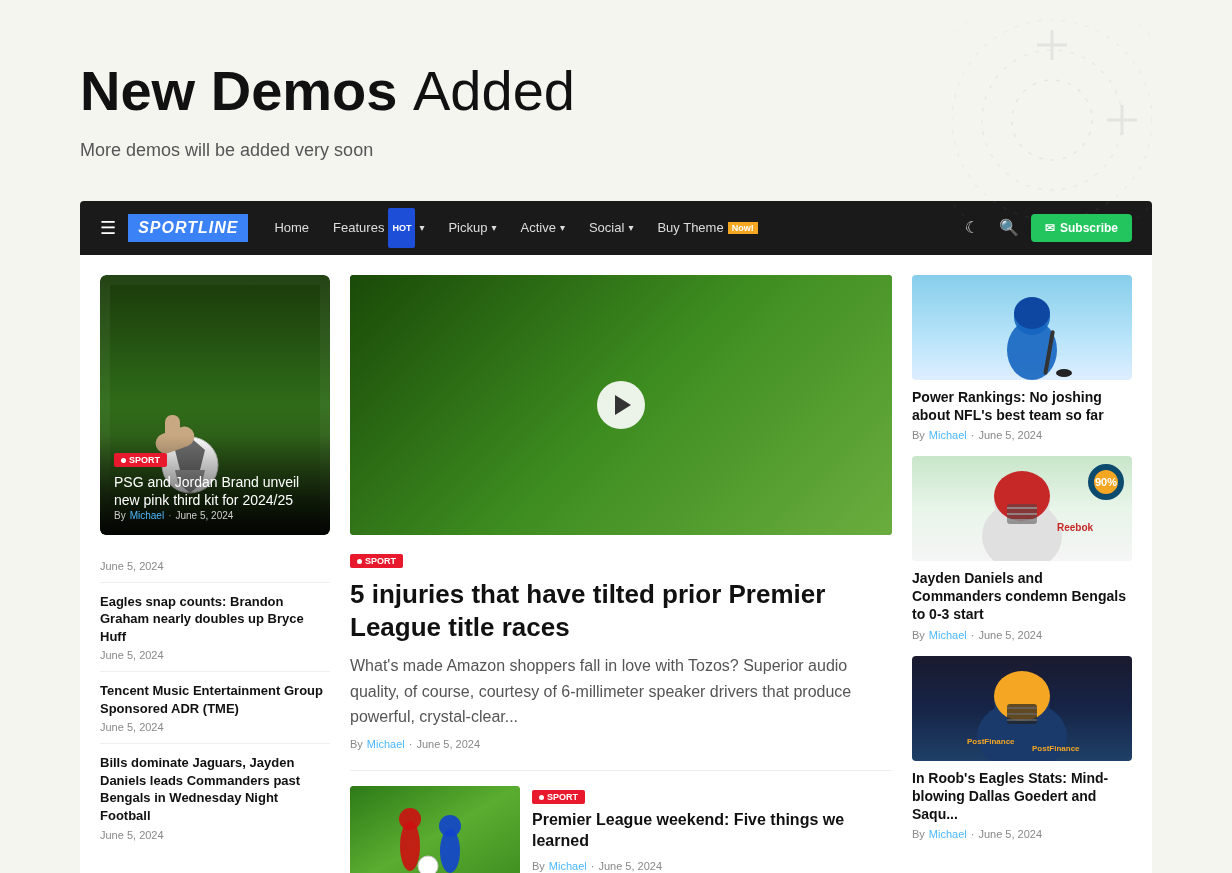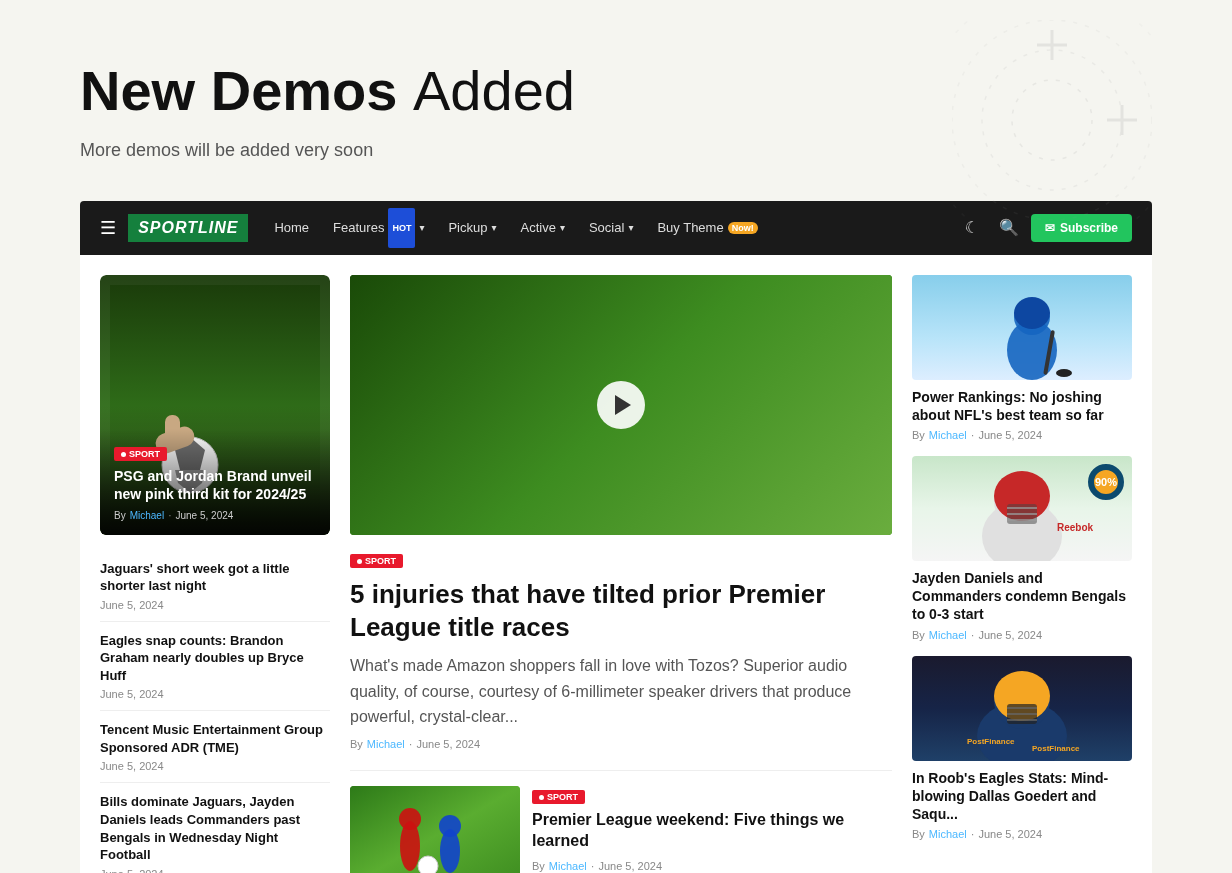--- a/index.html
+++ b/index.html
@@ -26,21 +26,21 @@
       display: flex;
       align-items: center;
       padding: 0 20px;
       height: 54px;
       margin: 10px 80px 0 80px;
       border-radius: 4px 4px 0 0;
       gap: 4px;
     }
     .nav-hamburger { color: #fff; font-size: 18px; margin-right: 8px; cursor: pointer; }
     .nav-logo {
-      background: #15803d;
+      background: #3b82f6;
       color: #fff;
       font-weight: 900;
       font-size: 16px;
       padding: 5px 10px;
       letter-spacing: 1px;
       margin-right: 12px;
       font-style: italic;
     }
     .nav-item {
       color: #ddd;
@@ -60,21 +60,21 @@
       padding: 15px 4px;
       border-radius: 2px;
       text-transform: uppercase;
     }
     .nav-badge-now {
       background: #f5a623;
       color: #fff;
       font-size: 9px;
       font-weight: 700;
       padding: 1px 4px;
-      border-radius: 6px;
+      border-radius: 0;
     }
     .nav-chevron { font-size: 10px; }
     .nav-spacer { flex: 1; }
     .nav-icon { color: #ddd; font-size: 16px; padding: 6px 8px; cursor: pointer; }
     .nav-subscribe {
       background: #22c55e;
       color: #fff;
       font-size: 12px;
       font-weight: 700;
       padding: 7px 14px;
@@ -116,21 +116,21 @@
       font-size: 9px;
       font-weight: 700;
       padding: 2px 7px;
       border-radius: 2px;
       display: inline-flex;
       align-items: center;
       gap: 3px;
       margin-bottom: 6px;
     }
     .card-sport-dot { width: 5px; height: 5px; background: #fff; border-radius: 50%; display: inline-block; }
-    .card-title { color: #fff; font-size: 14px; font-weight: 700; line-height: 1.3; margin-bottom: 6px; }
+    .card-title { color: #fff; font-size: 14px; font-weight: 400; line-height: 1.3; }
     .card-meta { color: #ccc; font-size: 10px; display: flex; align-items: center; gap: 4px; }
     .card-meta a { color: #4db8ff; text-decoration: none; }
     .card-dot { color: #888; }
 
     .news-list { }
     .news-item { border-bottom: 1px solid #eee; padding: 10px 0; }
     .news-item:last-child { border-bottom: none; }
     .news-item-title { font-size: 13px; font-weight: 700; color: #111; line-height: 1.35; margin-bottom: 4px; }
     .news-item-date { font-size: 11px; color: #888; }
 
@@ -338,21 +338,20 @@
             <a>Michael</a>
             <span class="card-dot">·</span>
             <span>June 5, 2024</span>
           </div>
         </div>
       </div>
     </div>
 
     <div class="news-list">
       <div class="news-item">
-        <div class="news-item-title">Jaguars' short week got a little shorter last night</div>
         <div class="news-item-date">June 5, 2024</div>
       </div>
       <div class="news-item">
         <div class="news-item-title">Eagles snap counts: Brandon Graham nearly doubles up Bryce Huff</div>
         <div class="news-item-date">June 5, 2024</div>
       </div>
       <div class="news-item">
         <div class="news-item-title">Tencent Music Entertainment Group Sponsored ADR (TME)</div>
         <div class="news-item-date">June 5, 2024</div>
       </div>

